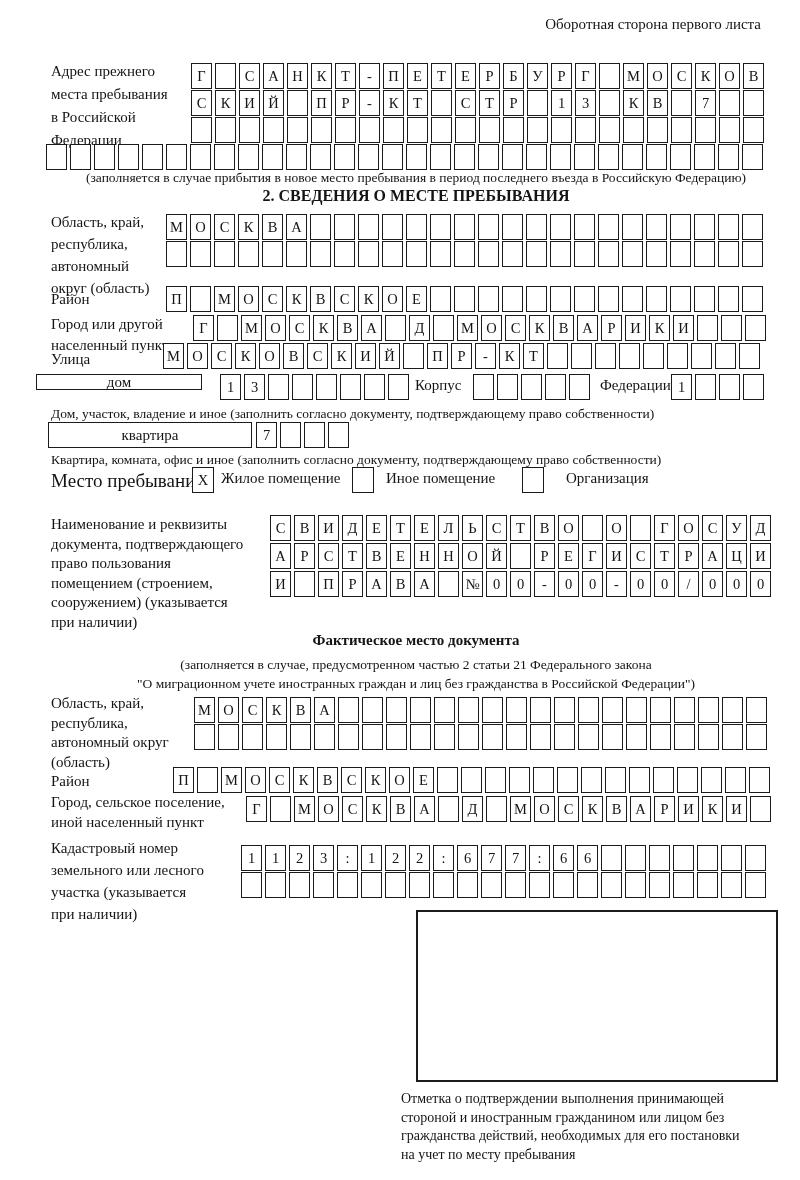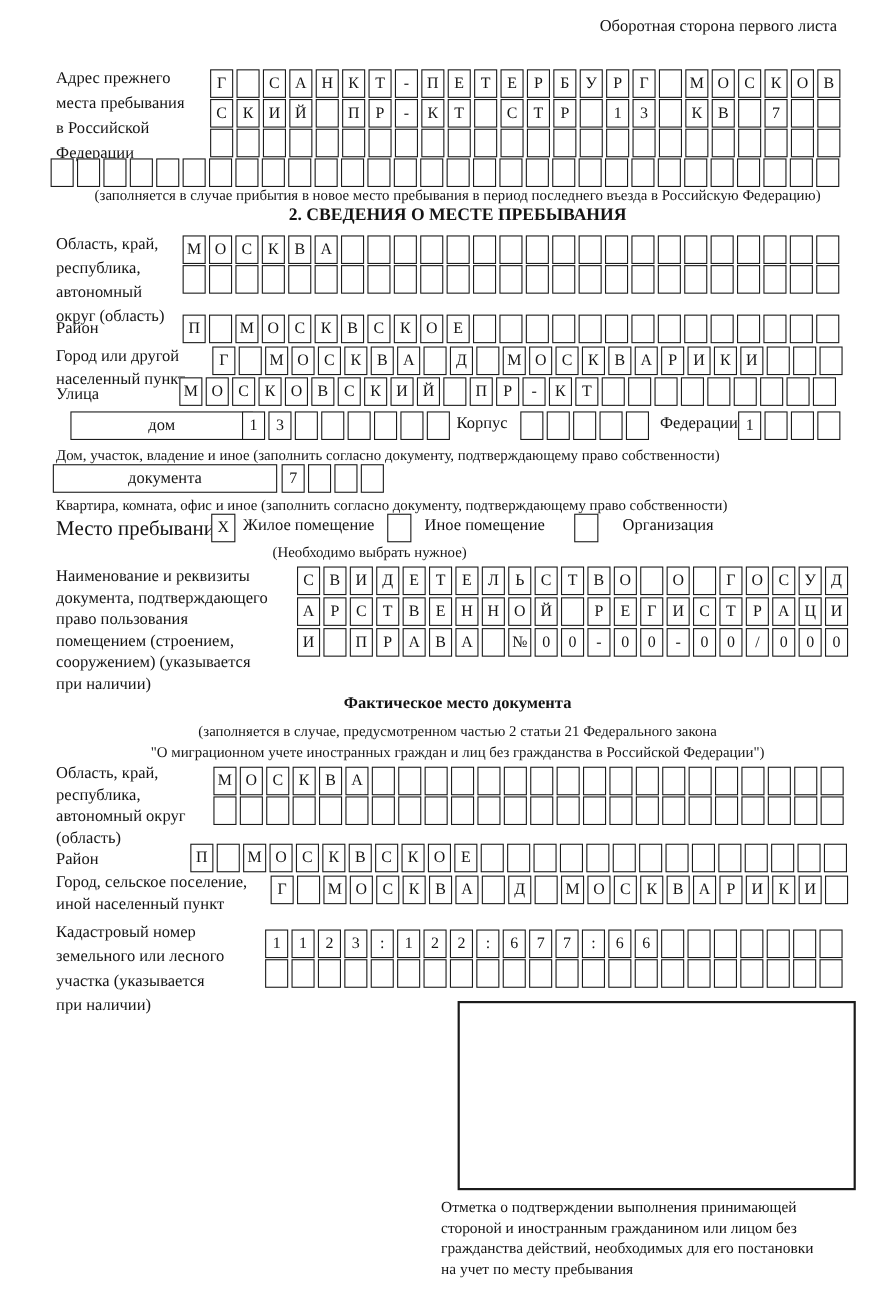--- a/index.html
+++ b/index.html
@@ -294,21 +294,21 @@
       <span class="cell"></span>
       <span class="cell"></span>
       <span class="cell"></span>
       <span class="cell"></span>
       <span class="cell"></span>
       <span class="cell"></span>
       <span class="cell"></span>
       <span class="cell"></span>
     </div>
 
-  <div class="abs widebox" style="left:48px;top:374px;width:166px;height:26px">дом</div>
+  <div class="abs widebox" style="left:20px;top:374px;width:166px;height:16px">дом</div>
   <div class="abs cellrow" style="left:204px;top:374px">
       <span class="cell">1</span>
       <span class="cell">3</span>
       <span class="cell"></span>
       <span class="cell"></span>
       <span class="cell"></span>
       <span class="cell"></span>
       <span class="cell"></span>
       <span class="cell"></span>
     </div>
@@ -322,37 +322,36 @@
     </div>
   <div class="abs" style="left:584px;top:377px;font-size:15px">Федерации</div>
   <div class="abs cellrow" style="left:655px;top:374px">
       <span class="cell">1</span>
       <span class="cell"></span>
       <span class="cell"></span>
       <span class="cell"></span>
     </div>
   <div class="abs note" style="left:35px;top:405px">Дом, участок, владение и иное (заполнить согласно документу, подтверждающему право собственности)</div>
 
-  <div class="abs widebox" style="left:32px;top:422px;width:204px;height:26px">документа</div>
+  <div class="abs widebox" style="left:32px;top:422px;width:204px;height:26px">квартира</div>
   <div class="abs cellrow" style="left:240px;top:422px">
       <span class="cell">7</span>
       <span class="cell"></span>
       <span class="cell"></span>
       <span class="cell"></span>
     </div>
   <div class="abs note" style="left:35px;top:451px">Квартира, комната, офис и иное (заполнить согласно документу, подтверждающему право собственности)</div>
 
   <div class="abs" style="left:35px;top:470px;font-size:19px">Место пребывания:</div>
   <span class="abs cell checkbox" style="left:176px;top:467px">X</span>
   <div class="abs" style="left:205px;top:470px;font-size:15px">Жилое помещение</div>
   <span class="abs cell checkbox" style="left:336px;top:467px"></span>
   <div class="abs" style="left:370px;top:470px;font-size:15px">Иное помещение</div>
   <span class="abs cell checkbox" style="left:506px;top:467px"></span>
   <div class="abs" style="left:550px;top:470px;font-size:15px">Организация</div>
-  <div class="abs note" style="left:160px;top:493px;width:320px;text-align:center">(Необходимо выбрать нужное)</div>
 
   <div class="abs label" style="left:35px;top:515px;line-height:19.5px">Наименование и реквизиты
 документа, подтверждающего
 право пользования
 помещением (строением,
 сооружением) (указывается
 при наличии)</div>
   <div class="abs cellrow" style="left:254px;top:515px">
       <span class="cell">С</span>
       <span class="cell">В</span>

